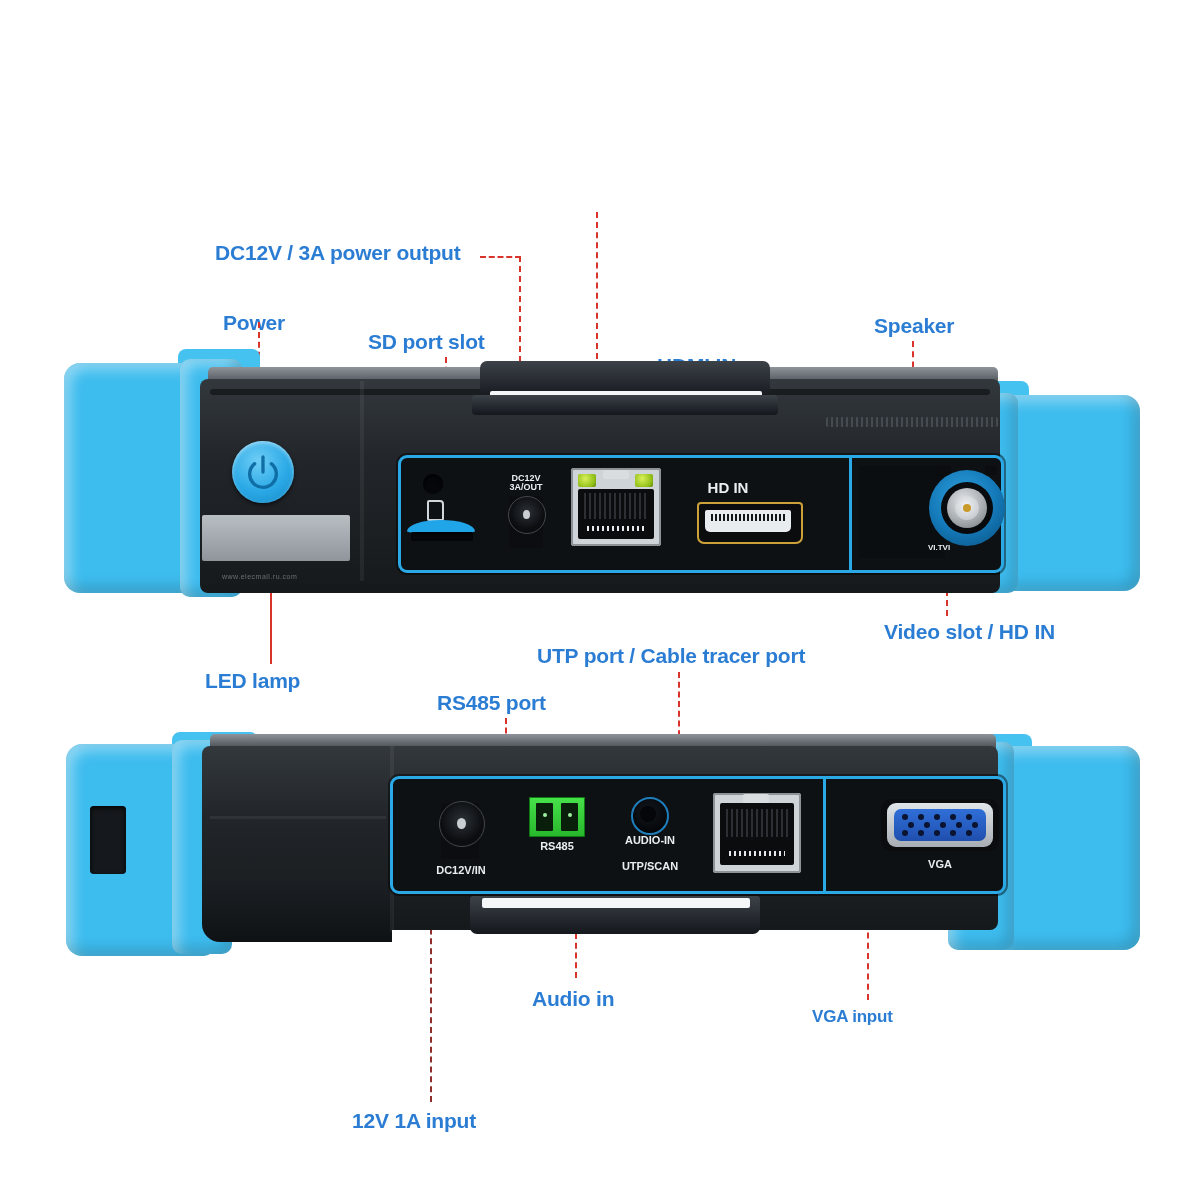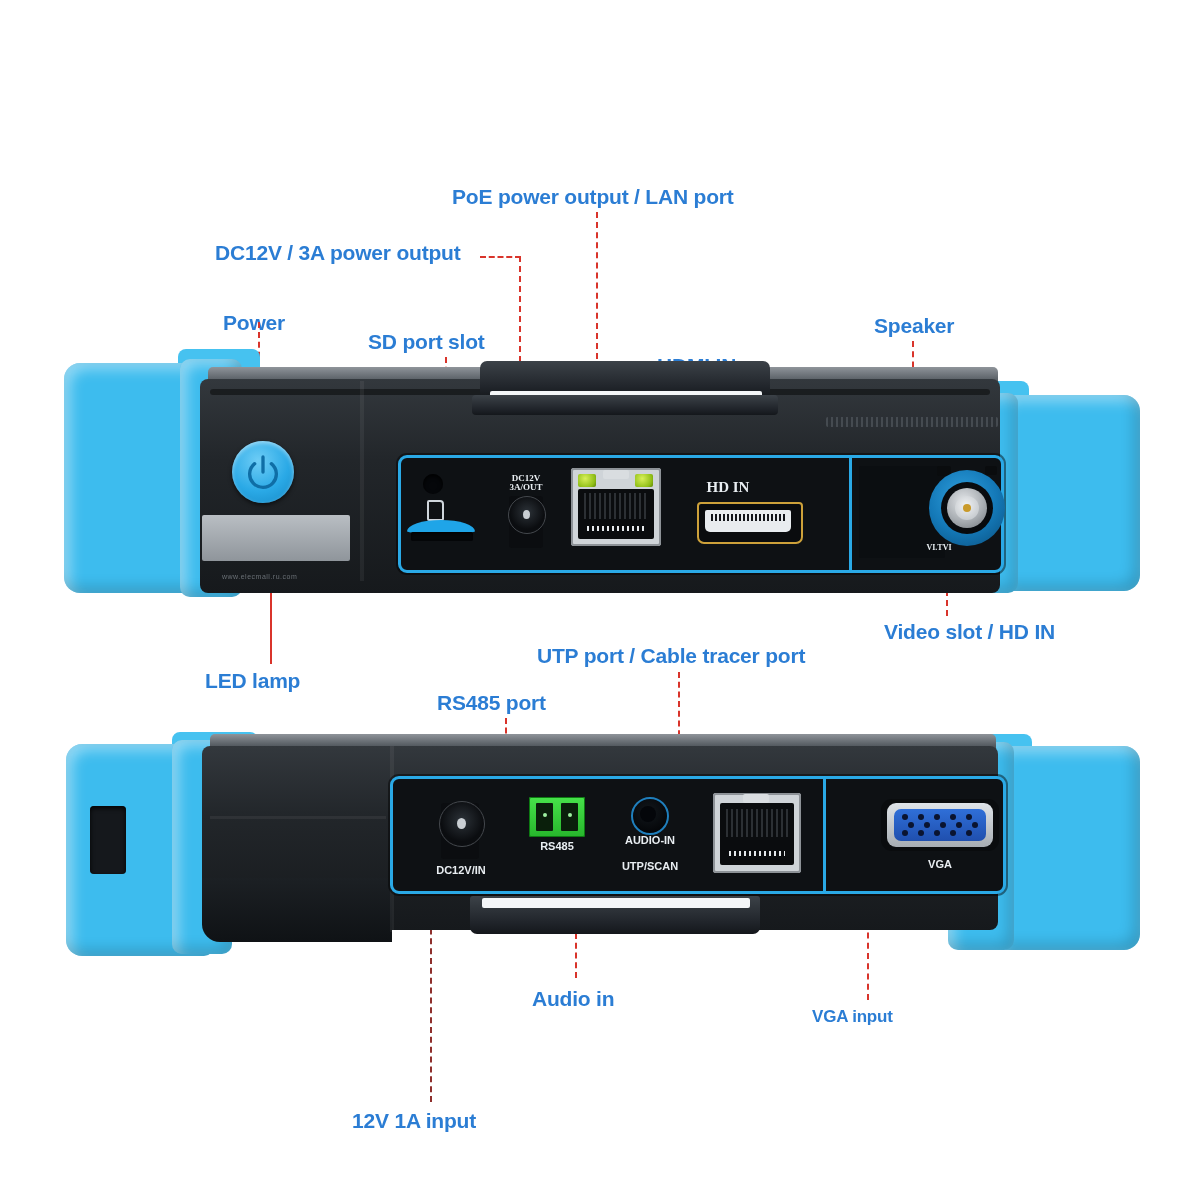--- a/index.html
+++ b/index.html
@@ -111,21 +111,20 @@
                border-radius:2px;}
   .faint{position:absolute;color:#6a7076;font-size:7px;letter-spacing:.5px;}
   .seam{position:absolute;background:rgba(255,255,255,.06);}
   .seam-d{position:absolute;background:rgba(0,0,0,.45);}
 </style>
 </head>
 <body>
 
 <div class="stage">
 
-  <div class="lbl" style="left:452px;top:186px;font-size:21px;">PoE power output / LAN port</div>
 
   <div class="lbl" style="left:215px;top:242px;font-size:21px;">DC12V / 3A power output</div>
 
   <div class="lbl" style="left:223px;top:312px;font-size:21px;">Power</div>
 
   <div class="lbl" style="left:368px;top:331px;font-size:21px;">SD port slot</div>
 
   <div class="lbl" style="left:657px;top:355px;font-size:21px;">HDMI IN</div>
 
   <div class="lbl" style="left:874px;top:315px;font-size:21px;">Speaker</div>
@@ -178,21 +177,21 @@
                 box-shadow:inset 0 2px 4px rgba(255,255,255,.5),0 2px 4px rgba(0,0,0,.6);">
       <svg viewBox="0 0 48 48" style="position:absolute;left:11px;top:11px;width:40px;height:40px;">
         <path d="M14 14 A16 16 0 1 0 34 14" fill="none" stroke="#0f6ea6" stroke-width="4" stroke-linecap="round"></path>
         <line x1="24" y1="6" x2="24" y2="24" stroke="#0f6ea6" stroke-width="4" stroke-linecap="round"></line>
       </svg>
     </div>
 
     <div class="label-plate" style="left:142px;top:170px;width:148px;height:46px;"></div>
     <div class="faint" style="left:162px;top:228px;">www.elecmall.ru.com</div>
 
-    <div class="panel" style="left:338px;top:110px;width:600px;height:112px;font-family:Liberation Serif, serif;">
+    <div class="panel" style="left:338px;top:110px;width:600px;height:112px;">
 
       <div class="panel-div" style="left:448px;"></div>
 
       <div class="reset-hole" style="left:22px;top:16px;width:20px;height:20px;"></div>
 
       <div class="sd-icon" style="left:26px;top:42px;width:13px;height:17px;"></div>
       <div class="sd-mouth" style="left:6px;top:62px;width:68px;height:14px;"></div>
       <div class="sd-slit" style="left:10px;top:74px;width:62px;height:9px;"></div>
 
       <div class="ptxt" style="left:92px;top:16px;width:66px;font-size:9px;">

